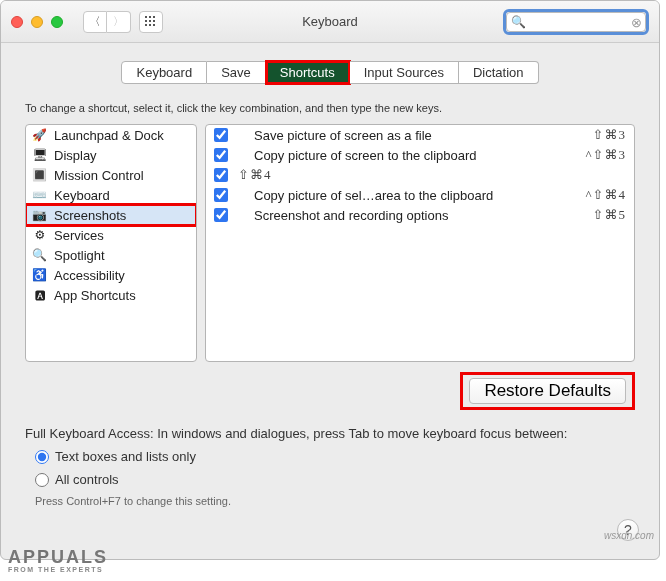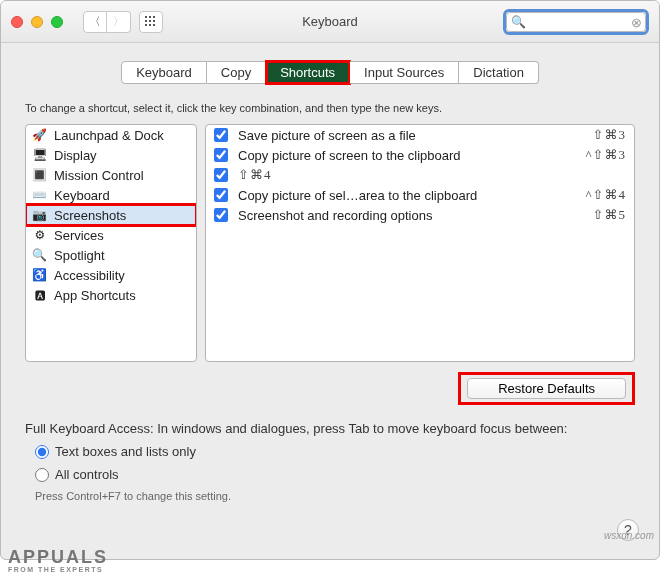--- a/index.html
+++ b/index.html
@@ -44,26 +44,26 @@
     .pane-left { width: 172px; }
     .pane-right { flex: 1; }
     
     .cat-item { display: flex; align-items: center; padding: 2px 6px; font-size: 13px; color: #222; gap: 6px; }
     .cat-item.selected { background: #d6e5f6; }
     .cat-item.highlight-red { outline: 3px solid #e00; outline-offset: -1px; }
     .cat-icon { width: 16px; height: 16px; display: inline-flex; align-items: center; justify-content: center; font-size: 12px; }
     
     .sc-row { display: flex; align-items: center; padding: 2px 8px; font-size: 13px; }
     .sc-check { width: 14px; height: 14px; margin-right: 10px; accent-color: #2e75f0; }
-    .sc-label { flex: 1; color: #222; }
+    .sc-label { flex: 1; color: #222; margin-left: 16px; }
     .sc-keys { color: #444; font-family: -apple-system; letter-spacing: 1px; }
     
     .restore-row { text-align: right; margin-top: 10px; }
     .restore-wrap { display: inline-block; border: 3px solid #e00; padding: 3px 6px; }
-    .restore-btn { padding: 2px 30px; border: 1px solid #bbb; border-radius: 4px; background: linear-gradient(#fff, #f2f2f2); font-size: 13px; }
+    .restore-btn { padding: 2px 14px; border: 1px solid #bbb; border-radius: 4px; background: linear-gradient(#fff, #f2f2f2); font-size: 17px; }
     
     .fka { margin-top: 16px; font-size: 13px; color: #333; }
     .fka-label { margin-bottom: 6px; }
     .fka-opts { margin-left: 10px; }
     .fka-opt { display: flex; align-items: center; gap: 6px; margin-bottom: 3px; margin-top: 8px; }
     .fka-hint { font-size: 11px; color: #666; margin-top: 8px; margin-left: 10px; }
     
     .radio { width: 14px; height: 14px; accent-color: #2e75f0; }
     
     .help-btn { position: absolute; bottom: 18px; right: 20px; width: 22px; height: 22px; border-radius: 50%; border: 1px solid #bbb; background: linear-gradient(#fff,#eee); color: #555; font-size: 14px; display: flex; align-items: center; justify-content: center; }
@@ -106,21 +106,21 @@
     <div class="search-wrap">
       <span class="search-icon">🔍</span>
       <input class="search" placeholder="" style="">
       <span class="clear-icon">⊗</span>
     </div>
   </div>
 
   <div class="content">
     <div class="tabs" id="tabs">
         <div class="tab">Keyboard</div>
-        <div class="tab">Copy</div>
+        <div class="tab">Save</div>
         <div class="tab active highlight-red">Shortcuts</div>
         <div class="tab">Input Sources</div>
         <div class="tab">Dictation</div>
       </div>
 
     <div class="instruction">To change a shortcut, select it, click the key combination, and then type the new keys.</div>
 
     <div class="panes">
       <div class="pane pane-left" id="cats">
           <div class="cat-item">

